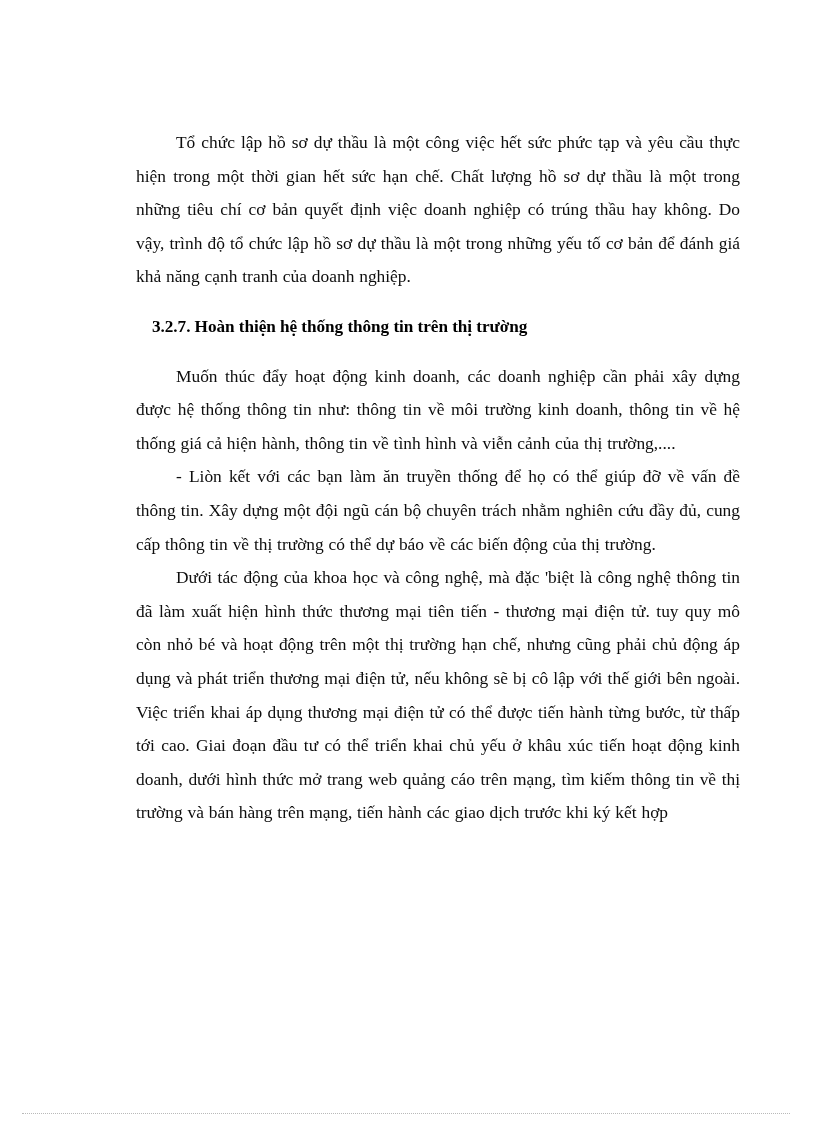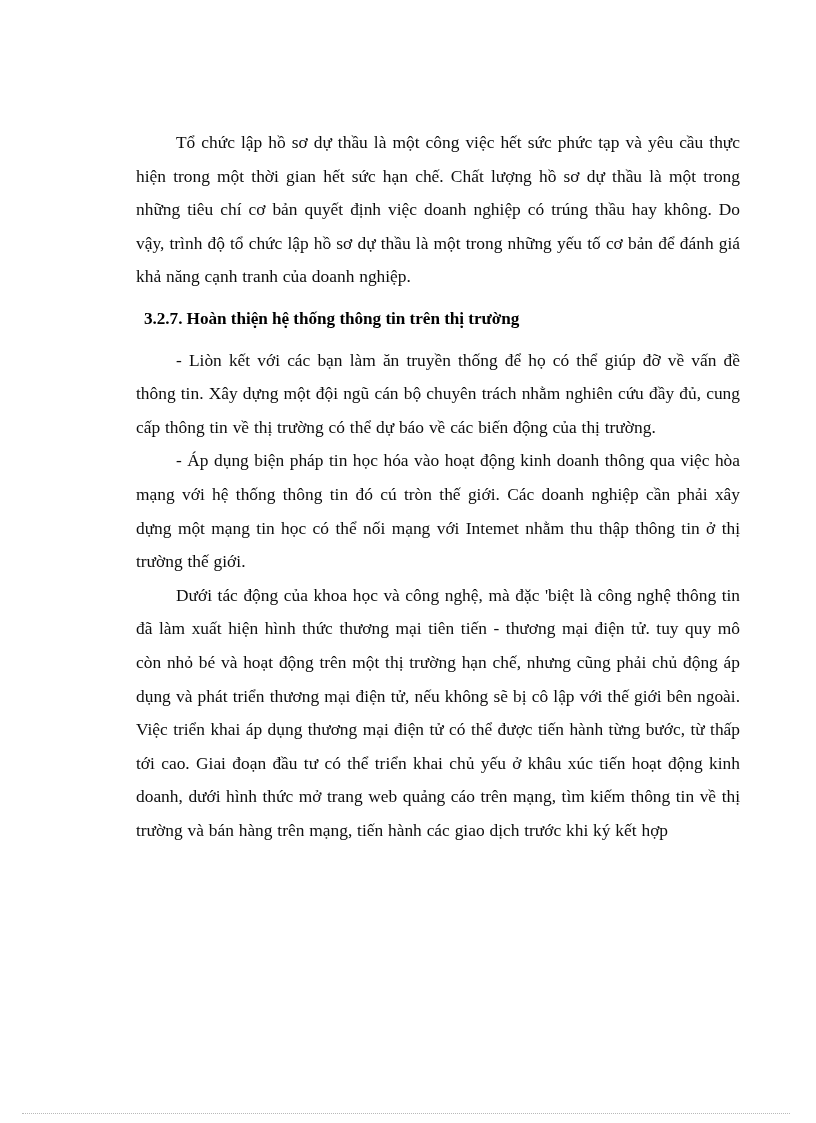--- a/index.html
+++ b/index.html
@@ -39,21 +39,21 @@
     font-size: 17.4px;
     line-height: 33.6px;
     text-align: justify;
     text-justify: inter-word;
     text-indent: 40px;
     color: #0d0d0d;
     word-spacing: 0.5px;
   }
 
   .heading {
-    margin: 8px;
+    margin: 16px;
     font-size: 17.2px;
     line-height: 33.6px;
     font-weight: bold;
     text-indent: 0;
     text-align: left;
     color: #000000;
     letter-spacing: -0.05px;
   }
 
   .dotted-rule {
@@ -69,26 +69,26 @@
 <body>
 
 <div class="page">
 
   <div class="text-column">
 
     <p class="para">Tổ chức lập hồ sơ dự thầu là một công việc hết sức phức tạp và yêu cầu thực hiện trong một thời gian hết sức hạn chế. Chất lượng hồ sơ dự thầu là một trong những tiêu chí cơ bản quyết định việc doanh nghiệp có trúng thầu hay không. Do vậy, trình độ tổ chức lập hồ sơ dự thầu là một trong những yếu tố cơ bản để đánh giá khả năng cạnh tranh của doanh nghiệp.</p>
 
     <p class="heading">3.2.7. Hoàn thiện hệ thống thông tin trên thị trường</p>
 
+    <p class="para">Muốn thúc đẩy hoạt động kinh doanh, các doanh nghiệp cần phải xây dựng được hệ thống thông tin như: thông tin về môi trường kinh doanh, thông tin về hệ thống giá cả hiện hành, thông tin về tình hình và viễn cảnh của thị trường,....</p>
 
 
 
     <p class="para">- Liòn kết với các bạn làm ăn truyền thống để họ có thể giúp đỡ về vấn đề thông tin. Xây dựng một đội ngũ cán bộ chuyên trách nhằm nghiên cứu đầy đủ, cung cấp thông tin về thị trường có thể dự báo về các biến động của thị trường.</p>
 
-    <p class="para">- Áp dụng biện pháp tin học hóa vào hoạt động kinh doanh thông qua việc hòa mạng với hệ thống thông tin đó cú tròn thế giới. Các doanh nghiệp cần phải xây dựng một mạng tin học có thể nối mạng với Intemet nhằm thu thập thông tin ở thị trường thế giới.</p>
 
     <p class="para">Dưới tác động của khoa học và công nghệ, mà đặc 'biệt là công nghệ thông tin đã làm xuất hiện hình thức thương mại tiên tiến - thương mại điện tử. tuy quy mô còn nhỏ bé và hoạt động trên một thị trường hạn chế, nhưng cũng phải chủ động áp dụng và phát triển thương mại điện tử, nếu không sẽ bị cô lập với thế giới bên ngoài. Việc triển khai áp dụng thương mại điện tử có thể được tiến hành từng bước, từ thấp tới cao. Giai đoạn đầu tư có thể triển khai chủ yếu ở khâu xúc tiến hoạt động kinh doanh, dưới hình thức mở trang web quảng cáo trên mạng, tìm kiếm thông tin về thị trường và bán hàng trên mạng, tiến hành các giao dịch trước khi ký kết hợp</p>
 
   </div>
 
   <div class="dotted-rule"></div>
 
 </div>
 
 </body></html>

